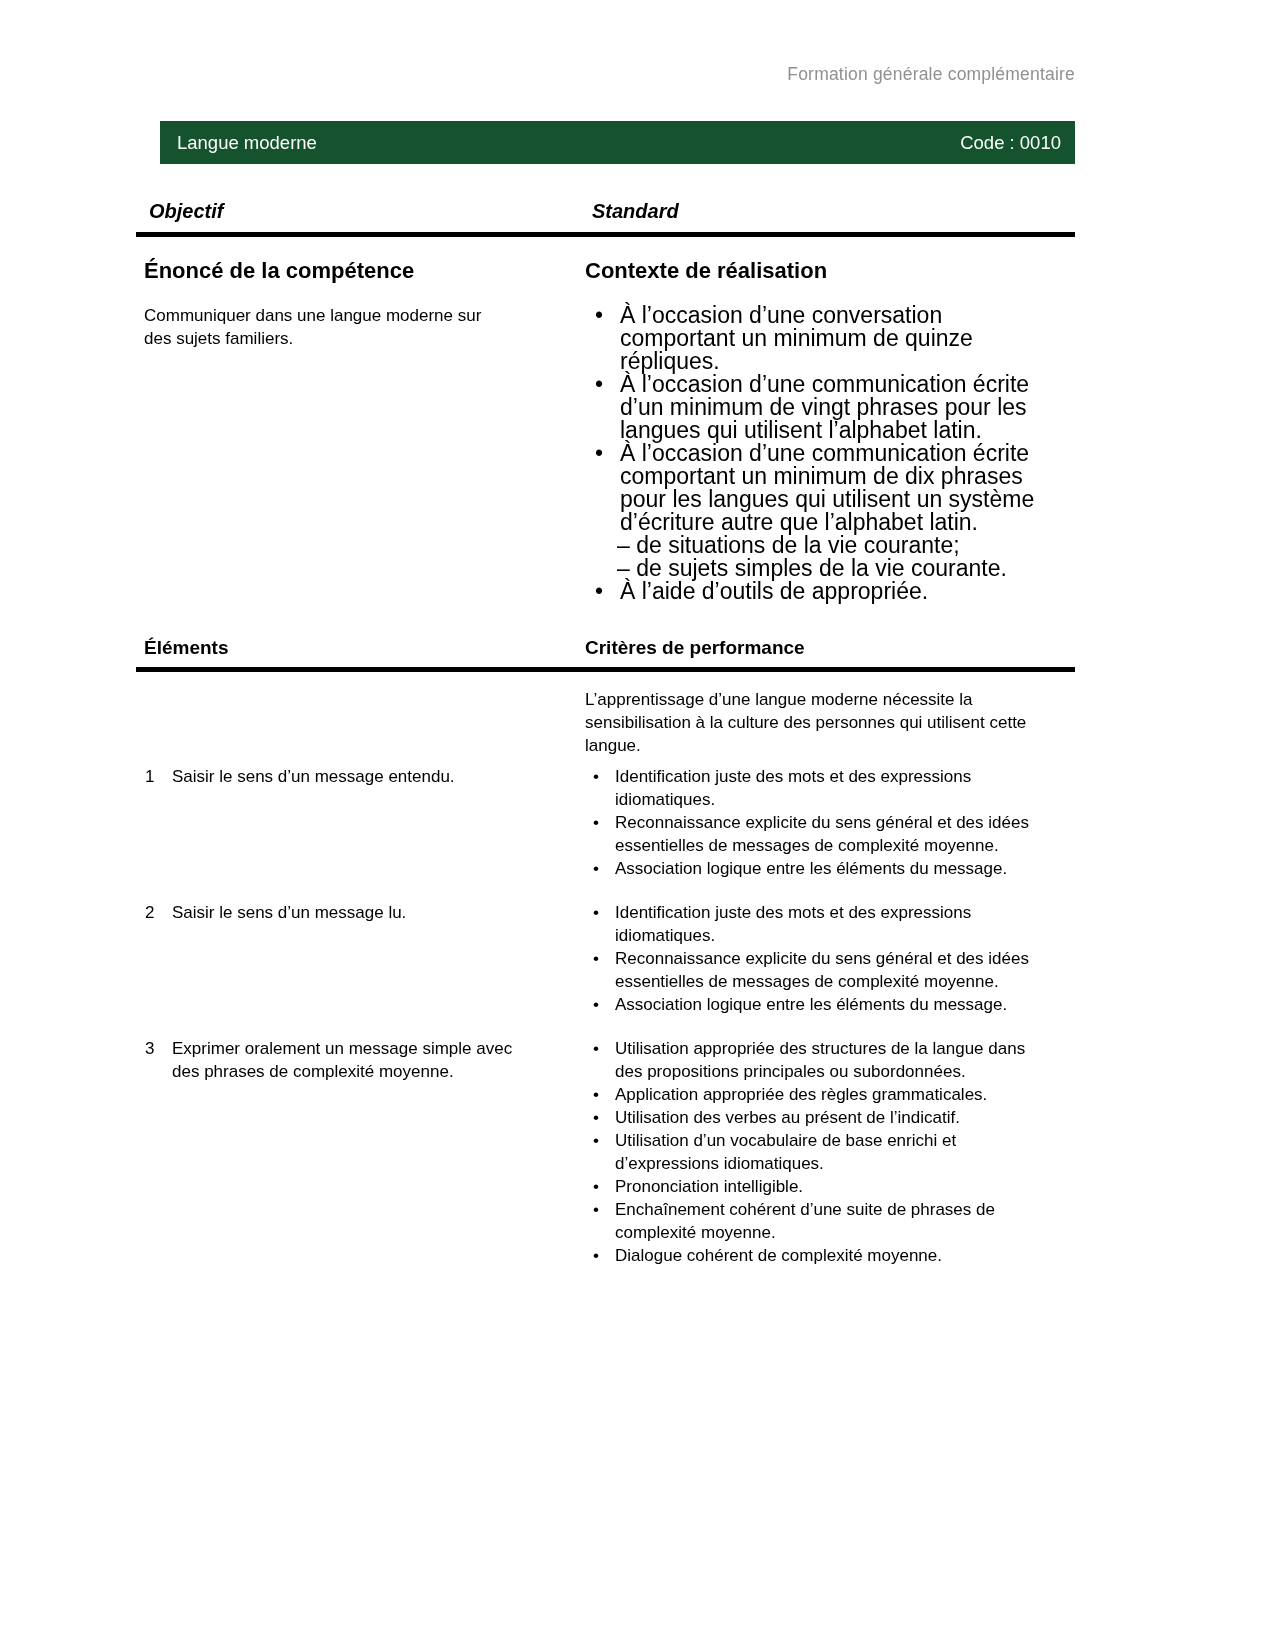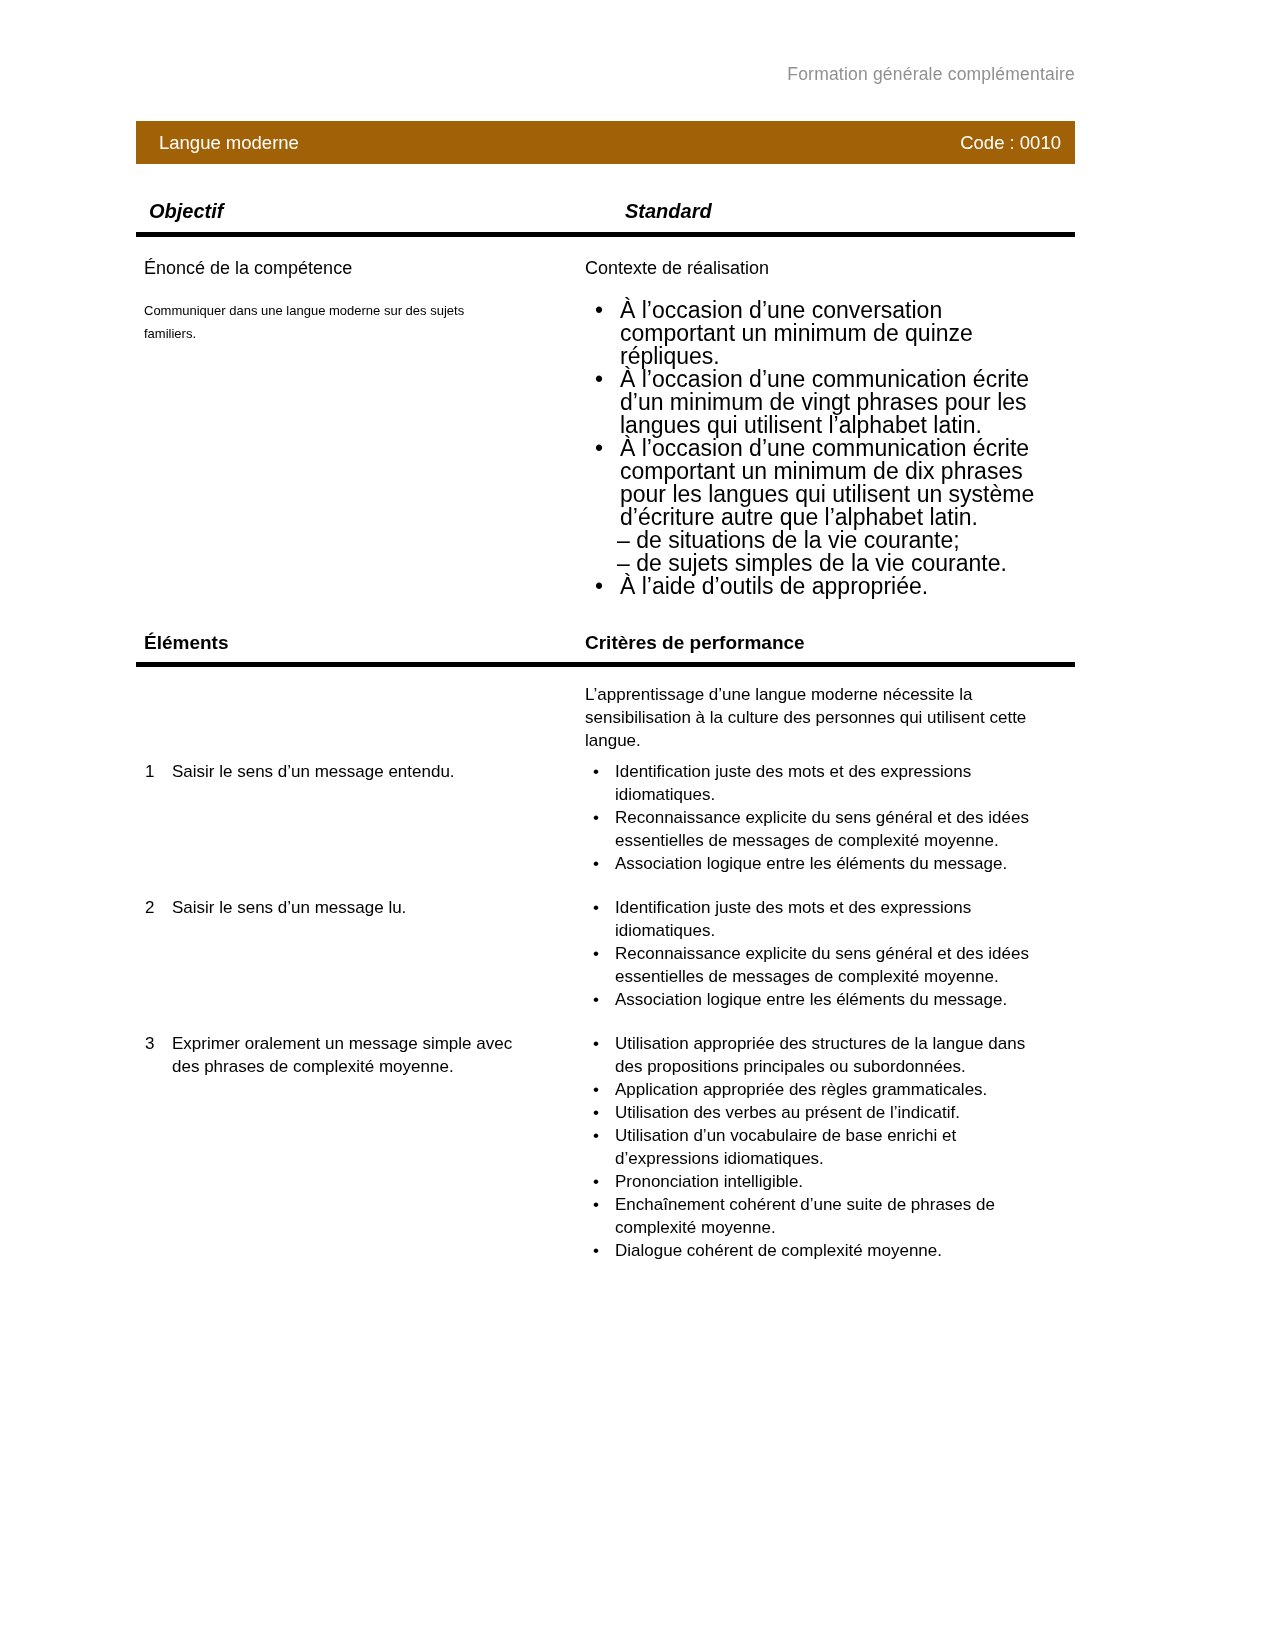--- a/index.html
+++ b/index.html
@@ -19,45 +19,46 @@
     margin-top: 64px;
     text-align: right;
     color: #909090;
     font-size: 17.5px;
     letter-spacing: 0.2px;
   }
 
   .title-bar {
     margin-top: 36px;
     height: 43px;
-    background: #a16207;
+    background: #14532d;
     color: #ffffff;
     display: flex;
     justify-content: space-between;
     align-items: center;
     font-size: 18.5px;
-    padding: 0 14px 0 23px;
+    padding: 0 14px 0 17px;
+    margin-left: 24px;
   }
 
   .grid2 { display: grid; grid-template-columns: 449px 1fr; }
 
-  .col-headers { margin-top: 36px; padding-bottom: 9px; gap: 33px; }
+  .col-headers { margin-top: 36px; padding-bottom: 9px; }
   .col-header { font-size: 20px; font-weight: bold; font-style: italic; }
   .col-header.left  { padding-left: 13px; }
   .col-header.right { padding-left: 7px; }
 
   .rule  { height: 5px; background: #000000; }
   .rule-footer { height: 4px; background: #000000; }
 
   .top-section { margin-top: 21px; }
   .left-cell  { padding-left: 8px; }
-  .sub-heading { font-size: 18px; font-weight: normal; }
+  .sub-heading { font-size: 22px; font-weight: bold; }
   .competence-body {
     margin-top: 20px;
-    font-size: 13px;
+    font-size: 17px;
     line-height: 23px;
     max-width: 350px;
   }
 
   .bullets { list-style: none; margin-top: 20px; font-size: 23px; line-height: 23px; }
   .bullets li { position: relative; padding-left: 35px; padding-right: 36px; }
   .bullets li.bulleted::before { content: "•"; position: absolute; left: 10px; }
   .bullets li.dash { padding-left: 32px; }
 
   .second-headers { margin-top: 34px; padding-bottom: 8px; }

